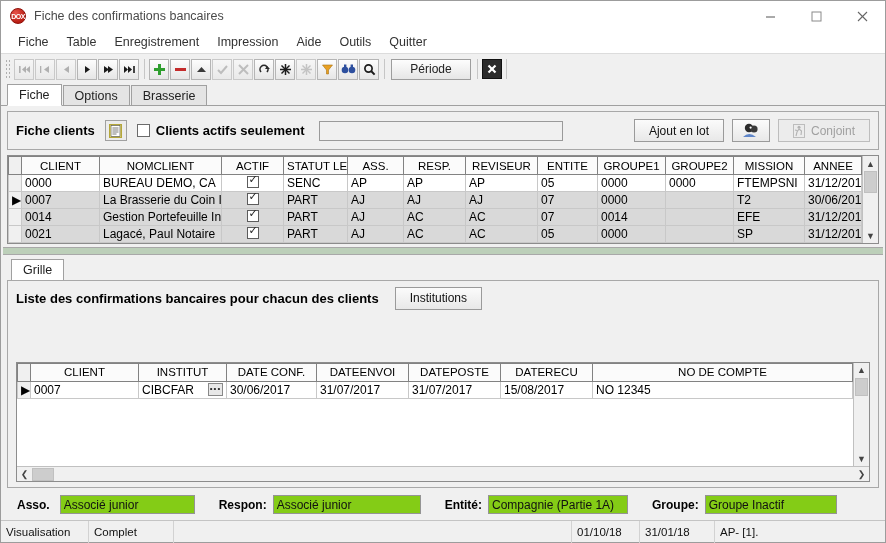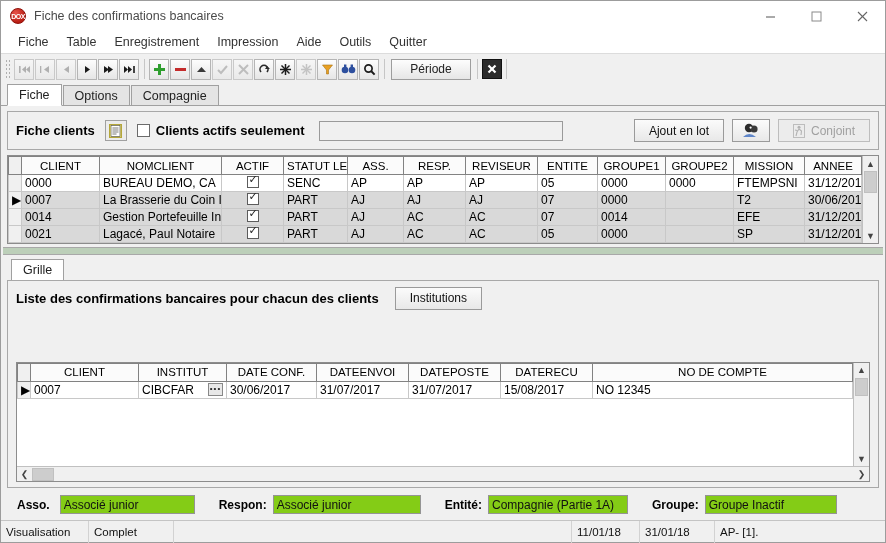--- a/index.html
+++ b/index.html
@@ -372,21 +372,21 @@
           <line x1="2.5" y1="2.5" x2="9.5" y2="9.5" stroke="#fff" stroke-width="2.2"></line>
           <line x1="9.5" y1="2.5" x2="2.5" y2="9.5" stroke="#fff" stroke-width="2.2"></line>
         </svg>
     </div>
     <div class="tb-sep"></div>
   </div>
 
   <div class="tabstrip">
     <div class="tab active">Fiche</div>
     <div class="tab">Options</div>
-    <div class="tab">Compagnie</div>
+    <div class="tab">Brasserie</div>
   </div>
 
   <div class="panel">
     <div class="panel-label">Fiche clients</div>
     <div class="doc-btn">
       <svg width="13" height="14" viewBox="0 0 13 14">
         <rect x="0.5" y="0.5" width="12" height="13" fill="#f5e97a" stroke="#b5a73a"></rect>
         <rect x="2" y="1.5" width="9" height="11" fill="#fff" stroke="#555" stroke-width="0.7"></rect>
         <line x1="3.4" y1="4" x2="9.5" y2="4" stroke="#444" stroke-width="0.7"></line>
         <line x1="3.4" y1="6" x2="9.5" y2="6" stroke="#444" stroke-width="0.7"></line>
@@ -678,18 +678,18 @@
       <span class="fld-input" style="width:140px;">Compagnie (Partie 1A)</span>
       <span class="fld-label" style="margin-left:18px;">Groupe:</span>
       <span class="fld-input" style="width:132px;text-align:center;">Groupe Inactif</span>
     </div>
   </div>
 
   <div class="statusbar">
     <div class="st-cell" style="width:88px;">Visualisation</div>
     <div class="st-cell" style="width:85px;">Complet</div>
     <div class="st-cell" style="flex:1 1 auto;"></div>
-    <div class="st-cell" style="width:68px;">11/01/18</div>
+    <div class="st-cell" style="width:68px;">01/10/18</div>
     <div class="st-cell" style="width:75px;">31/01/18</div>
     <div class="st-cell" style="width:170px; border-right:none;">AP- [1].</div>
   </div>
 
 </div>
 
 </body></html>

